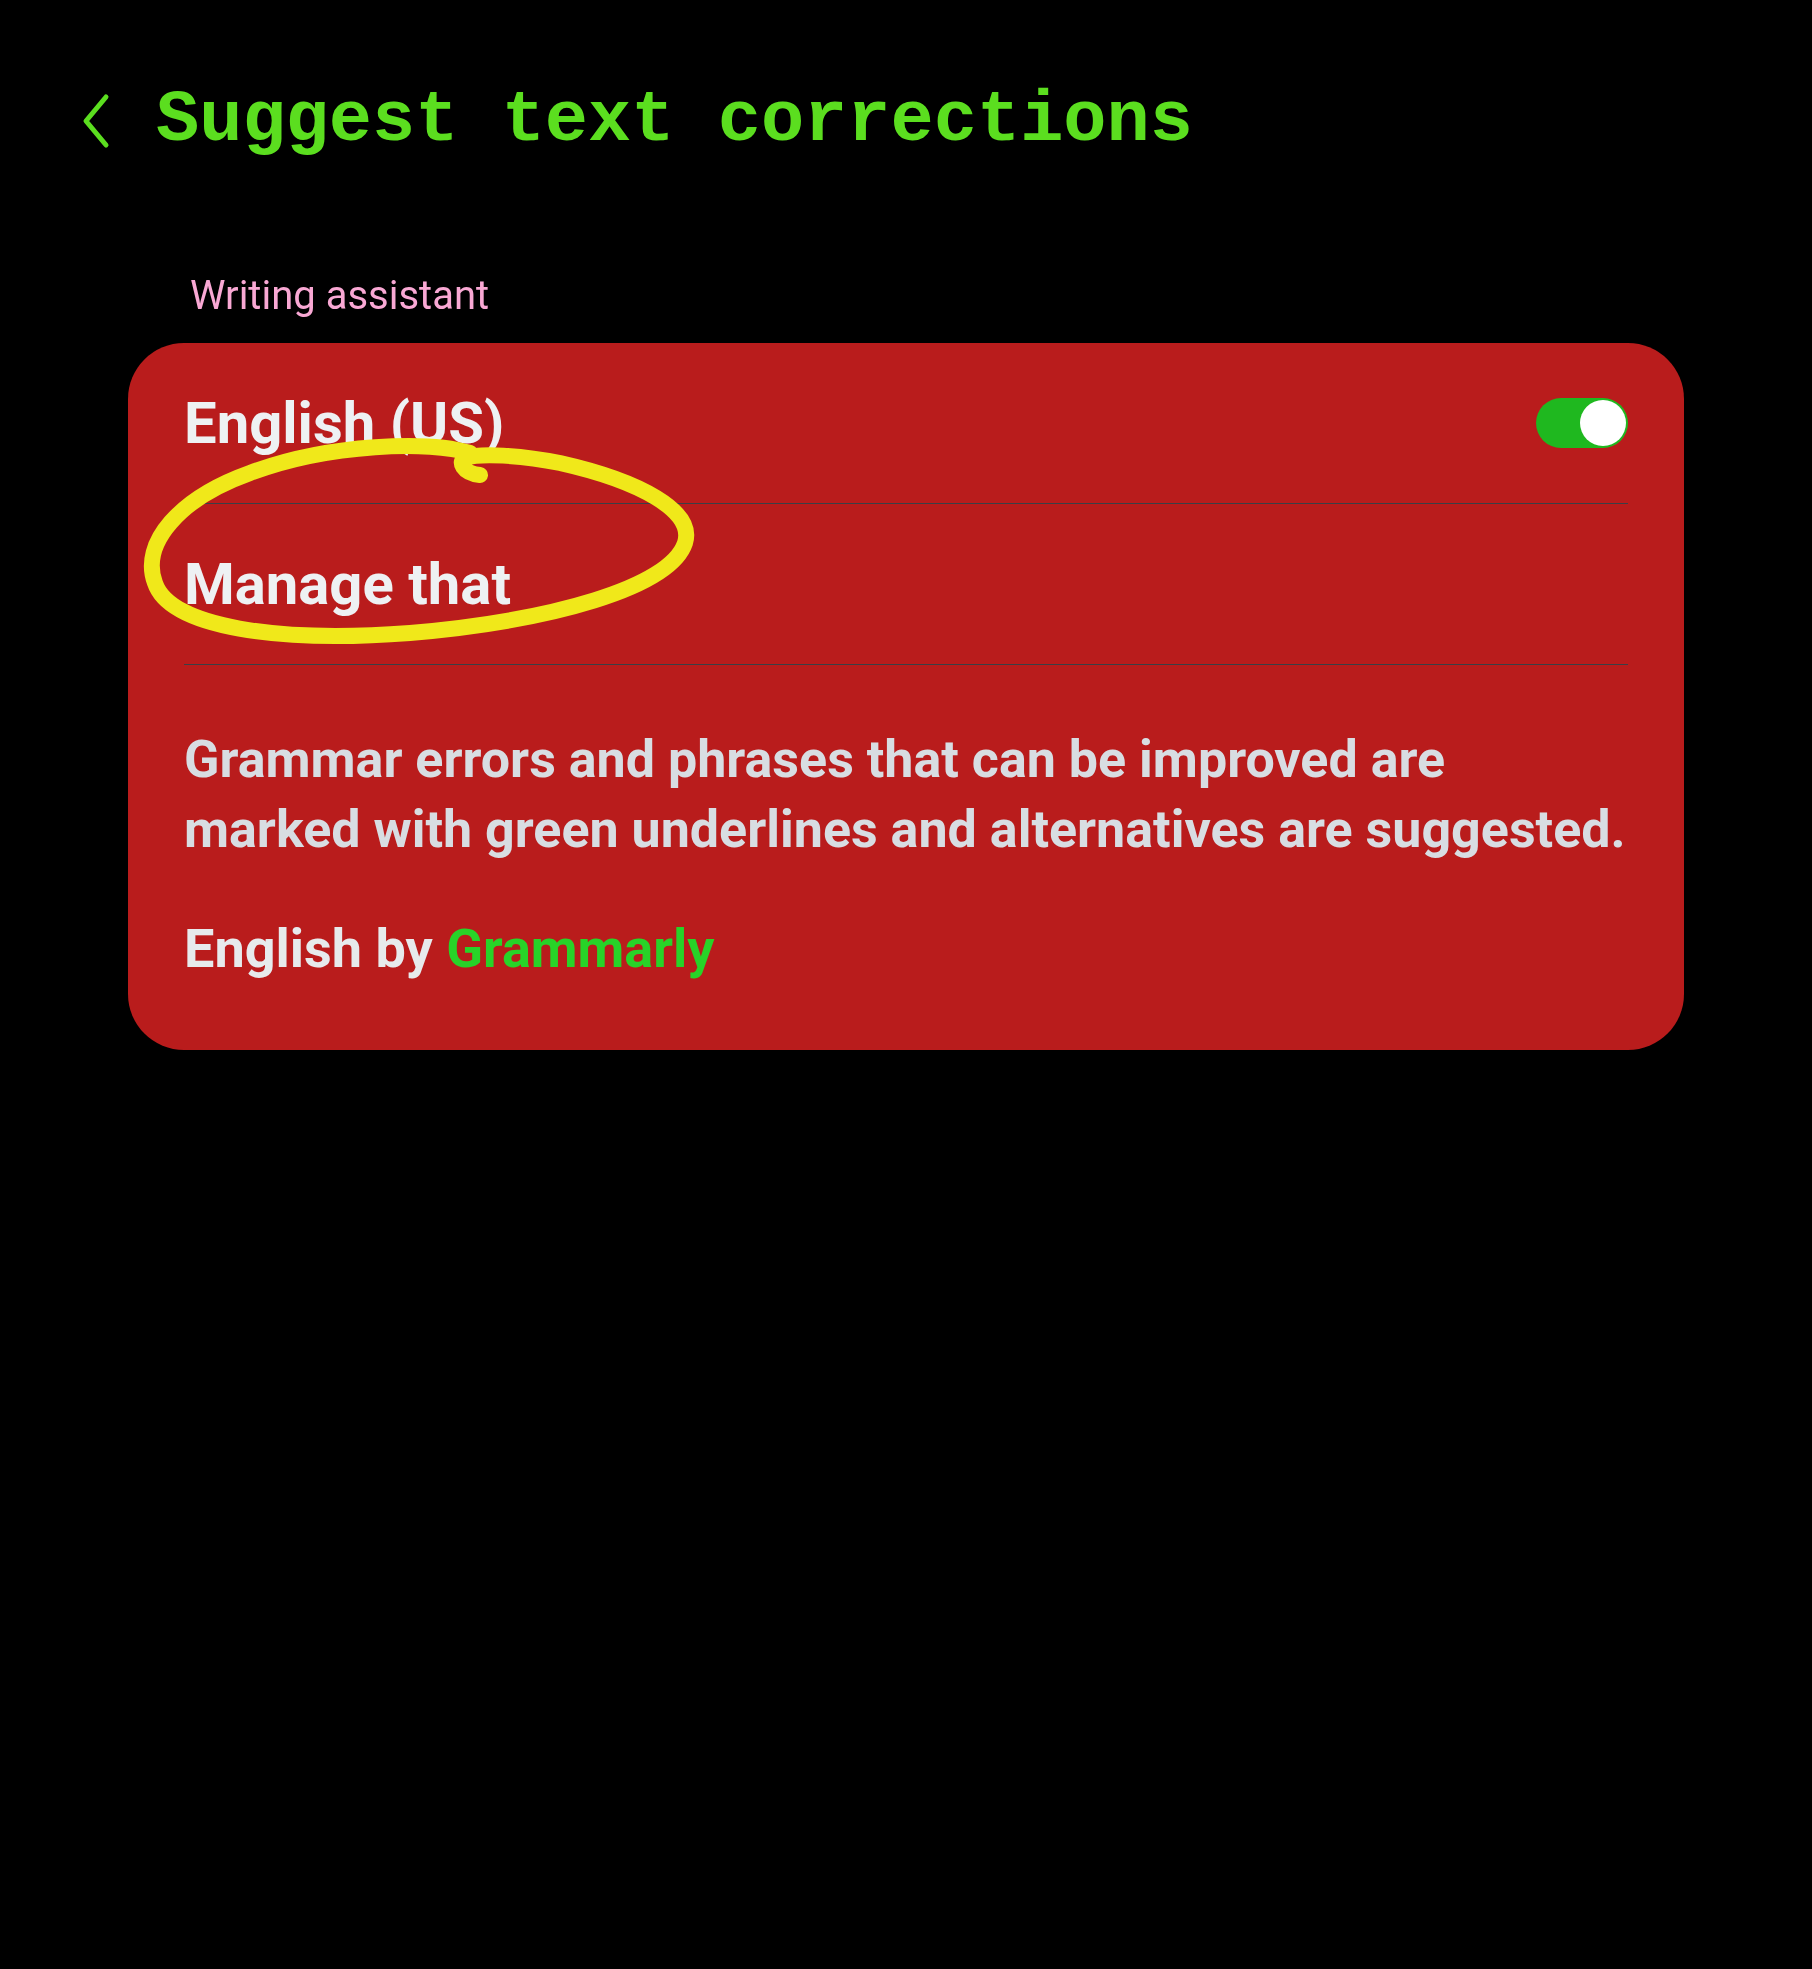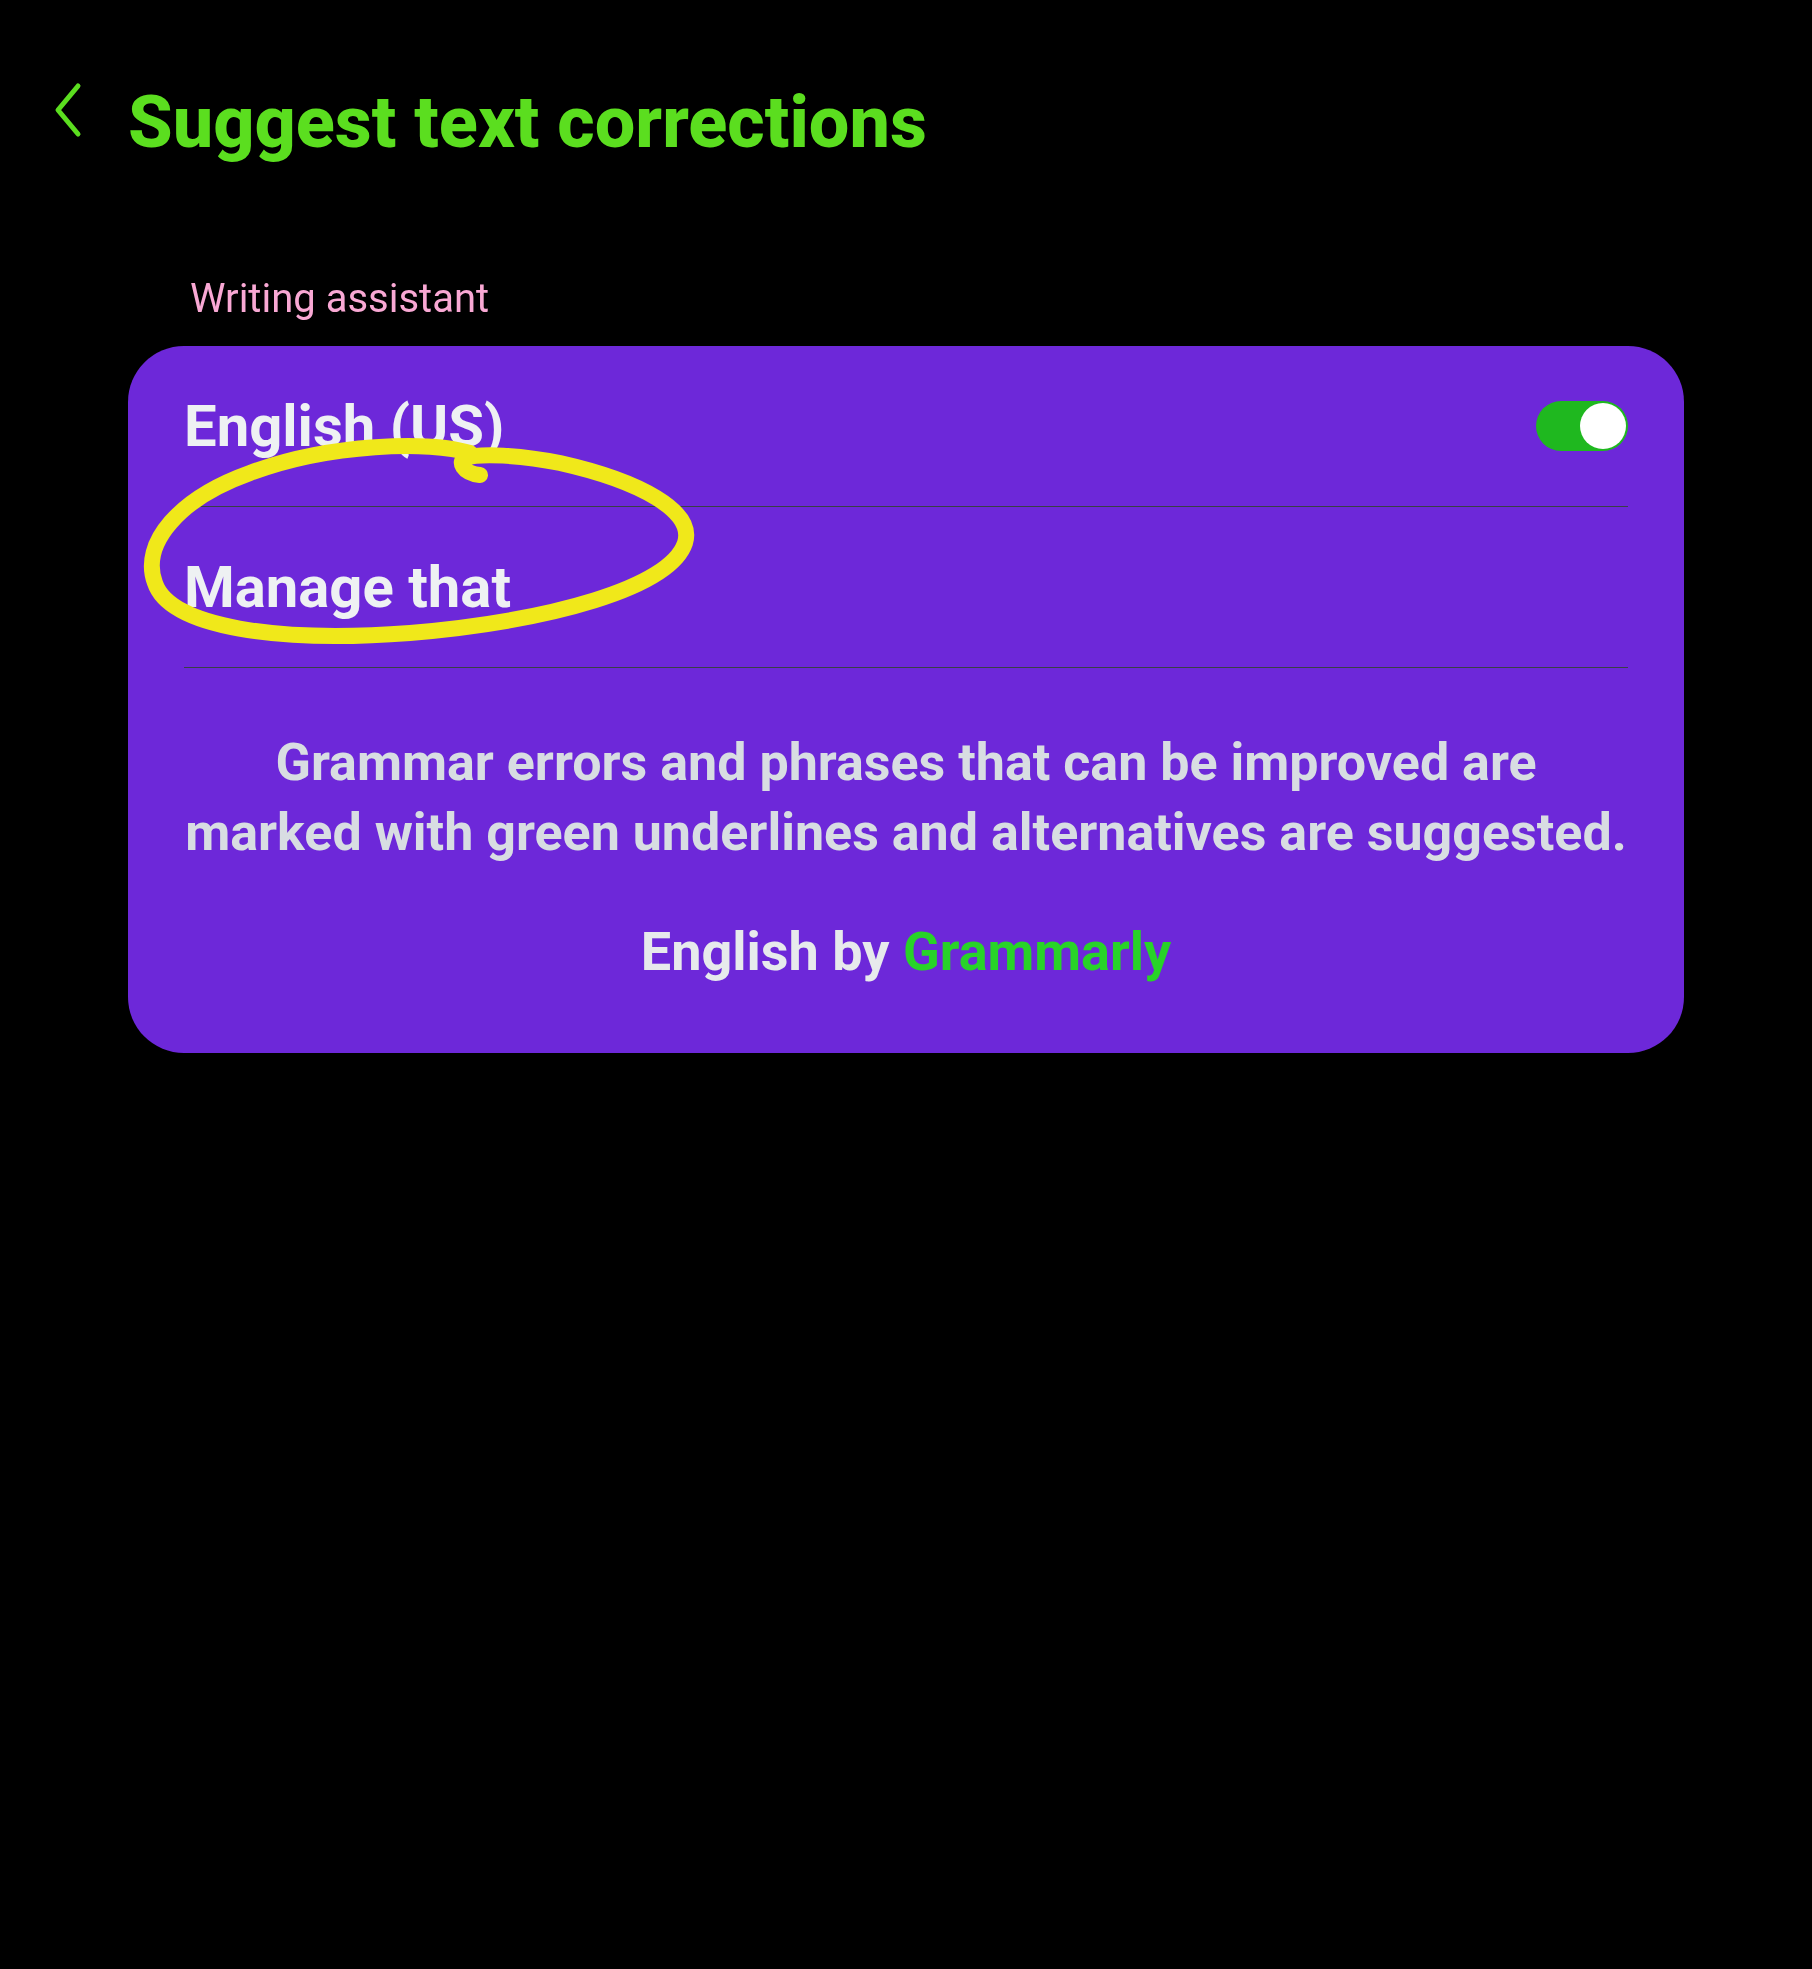--- a/index.html
+++ b/index.html
@@ -5,21 +5,23 @@
     * { box-sizing: border-box; margin: 0; padding: 0; }
     html, body {
       width: 1812px;
       height: 1969px;
       background: #000000;
       font-family: -apple-system, BlinkMacSystemFont, "Segoe UI", Roboto, Arial, sans-serif;
       overflow: hidden;
     }
     .header {
       display: flex;
-      padding: 80px 50px 40px 38px;
+      align-items: center;
+      padding: 80px 50px 40px 66px;
+      font-family: Liberation Mono, monospace;
     }
     .back-chevron {
       width: 60px;
       height: 60px;
       display: flex;
       align-items: center;
       justify-content: center;
       margin-right: 30px;
     }
     .back-chevron svg {
@@ -36,26 +38,25 @@
       font-size: 72px;
       font-weight: 800;
     }
     .section-label {
       color: #f9a8d4;
       font-size: 40px;
       font-weight: 400;
       margin: 70px 0 24px 190px;
     }
     .card {
-      background: #6d28d9;
+      background: #b91c1c;
       border-radius: 56px;
       margin: 0 128px;
       padding: 0;
       position: relative;
-      text-align: center;
     }
     .row {
       display: flex;
       align-items: center;
       justify-content: space-between;
       padding: 46px 56px;
       position: relative;
     }
     .row-label {
       color: #eef1f3;

